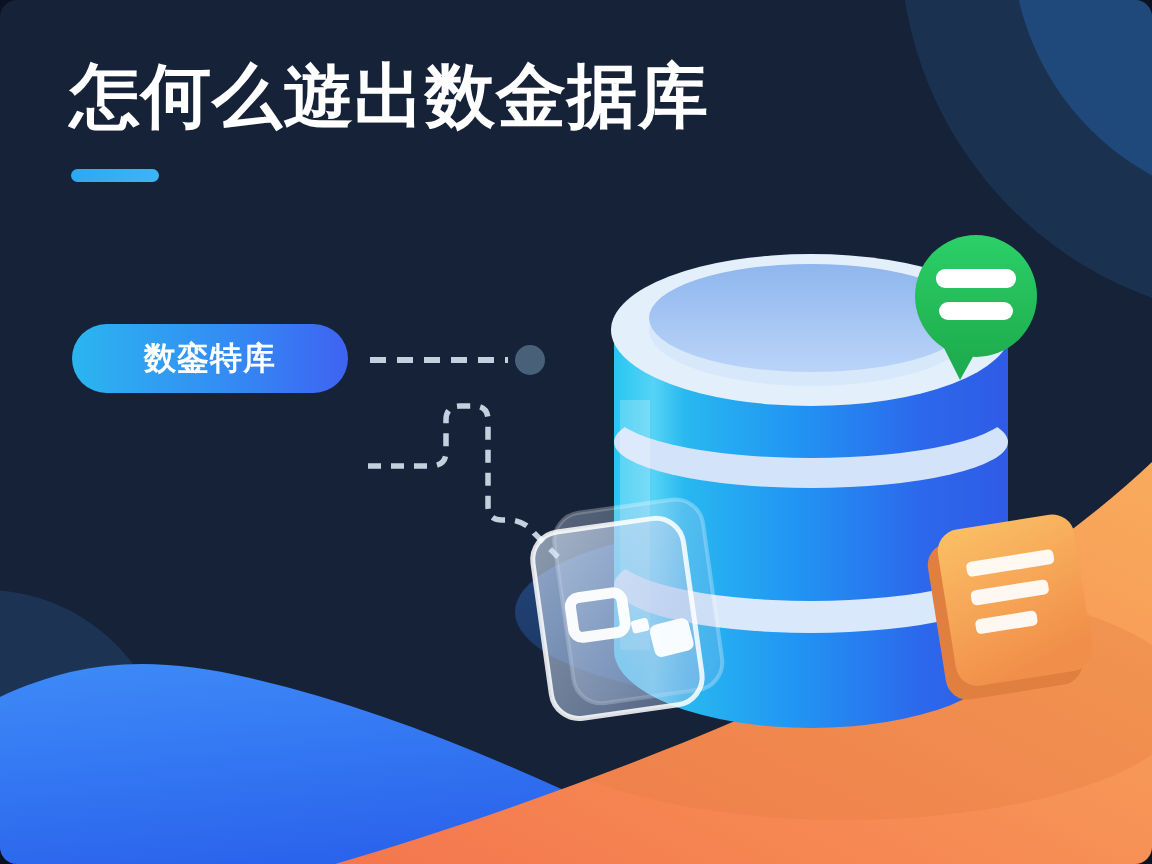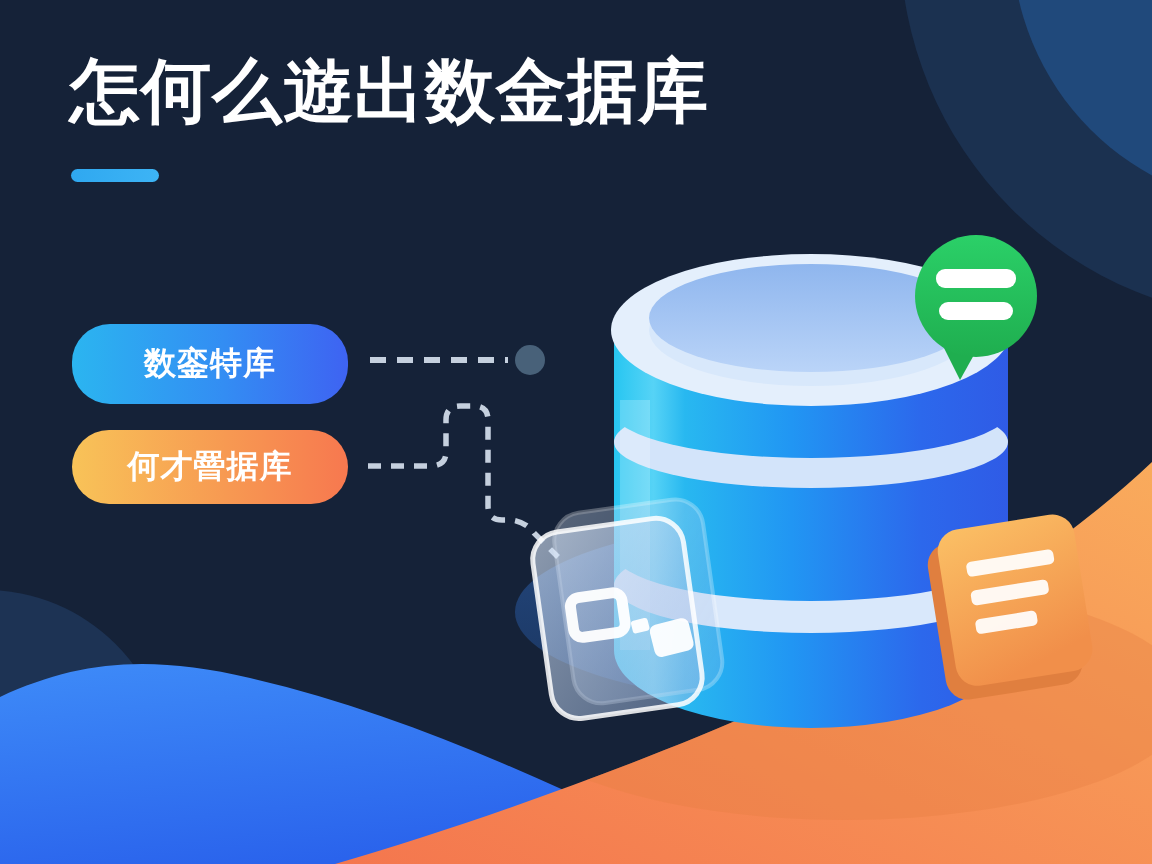--- a/index.html
+++ b/index.html
@@ -1,39 +1,40 @@
 <!DOCTYPE html>
 <html><head>
 <meta charset="utf-8">
 <style>
   html,body{margin:0;padding:0;background:#0b1322;}
   .stage{
     position:relative;width:1152px;height:864px;overflow:hidden;
     background:#152238;
-    font-family:Liberation Mono, monospace;
+    font-family:Liberation Sans, sans-serif;
+    border-radius:17px;
   }
   .illus{position:absolute;inset:0;}
   .title{
     position:absolute;left:70px;top:58px;width:760px;
     font-size:70px;font-weight:800;color:#ffffff;letter-spacing:1px;line-height:1.1;
   }
   .accent-bar{
     position:absolute;left:71px;top:169px;width:88px;height:13px;border-radius:7px;
     background:linear-gradient(90deg,#2fa8f0,#3db4f5);
   }
   .subtitle{
     position:absolute;left:71px;top:194px;
     font-size:36px;font-weight:400;color:#f2f6fb;letter-spacing:1px;
   }
   .pill{
     position:absolute;left:72px;width:276px;display:flex;align-items:center;justify-content:center;
     color:#ffffff;font-weight:700;font-size:32px;letter-spacing:1px;
     border-radius:38px;cursor:pointer;
   }
-  .pill-db{top:324px;height:80px;background:linear-gradient(90deg,#2bb5f0 0%,#338df3 55%,#3e63f2 100%);}
+  .pill-db{top:324px;height:69px;background:linear-gradient(90deg,#2bb5f0 0%,#338df3 55%,#3e63f2 100%);}
   .pill-store{top:430px;height:74px;background:linear-gradient(90deg,#f8c358 0%,#f79a52 55%,#f7784f 100%);}
 </style>
 </head>
 <body>
 
 <div class="stage">
 
   <svg class="illus" viewBox="0 0 1152 864" width="1152" height="864">
     <defs>
       <linearGradient id="gBody" x1="0" y1="0" x2="1" y2="0">
@@ -145,17 +146,14 @@
       </g>
     </g>
   </svg>
 
   <div class="title">怎何么遊出数金据库</div>
   <div class="accent-bar"></div>
 
   <div class="pill pill-db">
     <span>数銮特库</span>
   </div>
-  <div class="pill pill-store">
-    <span>何才罾据库</span>
-  </div>
 
 </div>
 
 </body></html>

